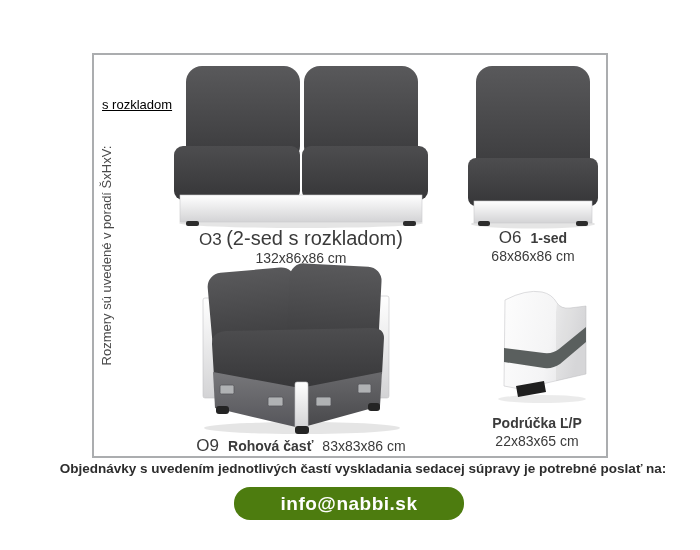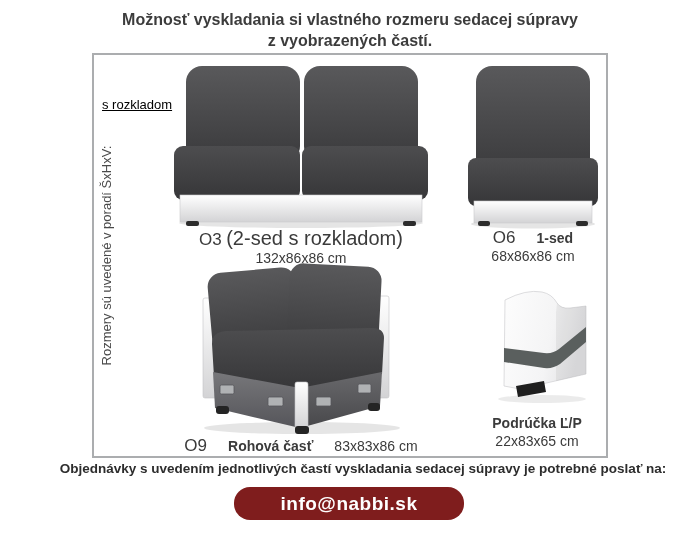--- a/index.html
+++ b/index.html
@@ -13,25 +13,25 @@
   .side-note-wrap { position:absolute; left:94px; top:53px; width:26px; height:405px;
                     display:flex; align-items:center; justify-content:center; }
   .side-note { transform:rotate(-90deg); white-space:nowrap; font-size:13px; color:#4a4a4a; }
   .annot { position:absolute; left:102px; top:97px; font-size:13px; color:#000000;text-decoration:underline; }
   .prod-img { position:absolute; }
   .label { position:absolute; text-align:center; color:#3b3b3b; line-height:18px; }
   .code  { font-weight:normal; font-size:17px; }
   .pname { font-weight:bold; font-size:14px; }
   .pname-light { font-weight:normal; font-size:20px; }
   .psize { font-weight:normal; font-size:14px; }
-  .gap-r { margin-right:21px; }
+  .gap-r { margin-right:9px; }
   .order-note { position:absolute; top:461px; left:0; width:700px; text-align:center;
                 font-weight:bold; font-size:13.5px; color:#2d2d2d;padding-left:26px; }
   .email-btn { position:absolute; left:234px; top:487px; width:230px; height:33px;
-               background:#7f1d1d; border-radius:16px; color:#fff; font-weight:bold;
+               background:#4d7c0f; border-radius:16px; color:#fff; font-weight:bold;
                font-size:19px; display:flex; align-items:center; justify-content:center;
                letter-spacing:0.5px; cursor:pointer; }
   .delivery-note { position:absolute; top:527px; left:0; width:700px; text-align:center;
                    font-size:13.5px; color:#333; }
 </style>
 </head>
 <body>
 
 <svg width="0" height="0" style="position:absolute" aria-hidden="true">
   <defs>
@@ -58,24 +58,20 @@
     <linearGradient id="gArm" x1="0" y1="0" x2="1" y2="0.25">
       <stop offset="0" stop-color="#fdfdfd"></stop>
         <stop offset="0.65" stop-color="#f4f4f5"></stop>
         <stop offset="1" stop-color="#e2e2e4"></stop>
     </linearGradient>
   </defs>
 </svg>
 
 <div class="page">
 
-  <div class="title">
-    <div>Možnosť vyskladania si vlastného rozmeru sedacej súpravy</div>
-    <div>z vyobrazených častí.</div>
-  </div>
 
   <div class="panel-box"></div>
 
   <div class="side-note-wrap">
     <span class="side-note">Rozmery sú uvedené v poradí ŠxHxV:</span>
   </div>
 
   <div class="annot">s rozkladom</div>
 
   <svg class="prod-img" style="left:170px;top:60px" width="262" height="170" viewBox="0 0 262 170">

